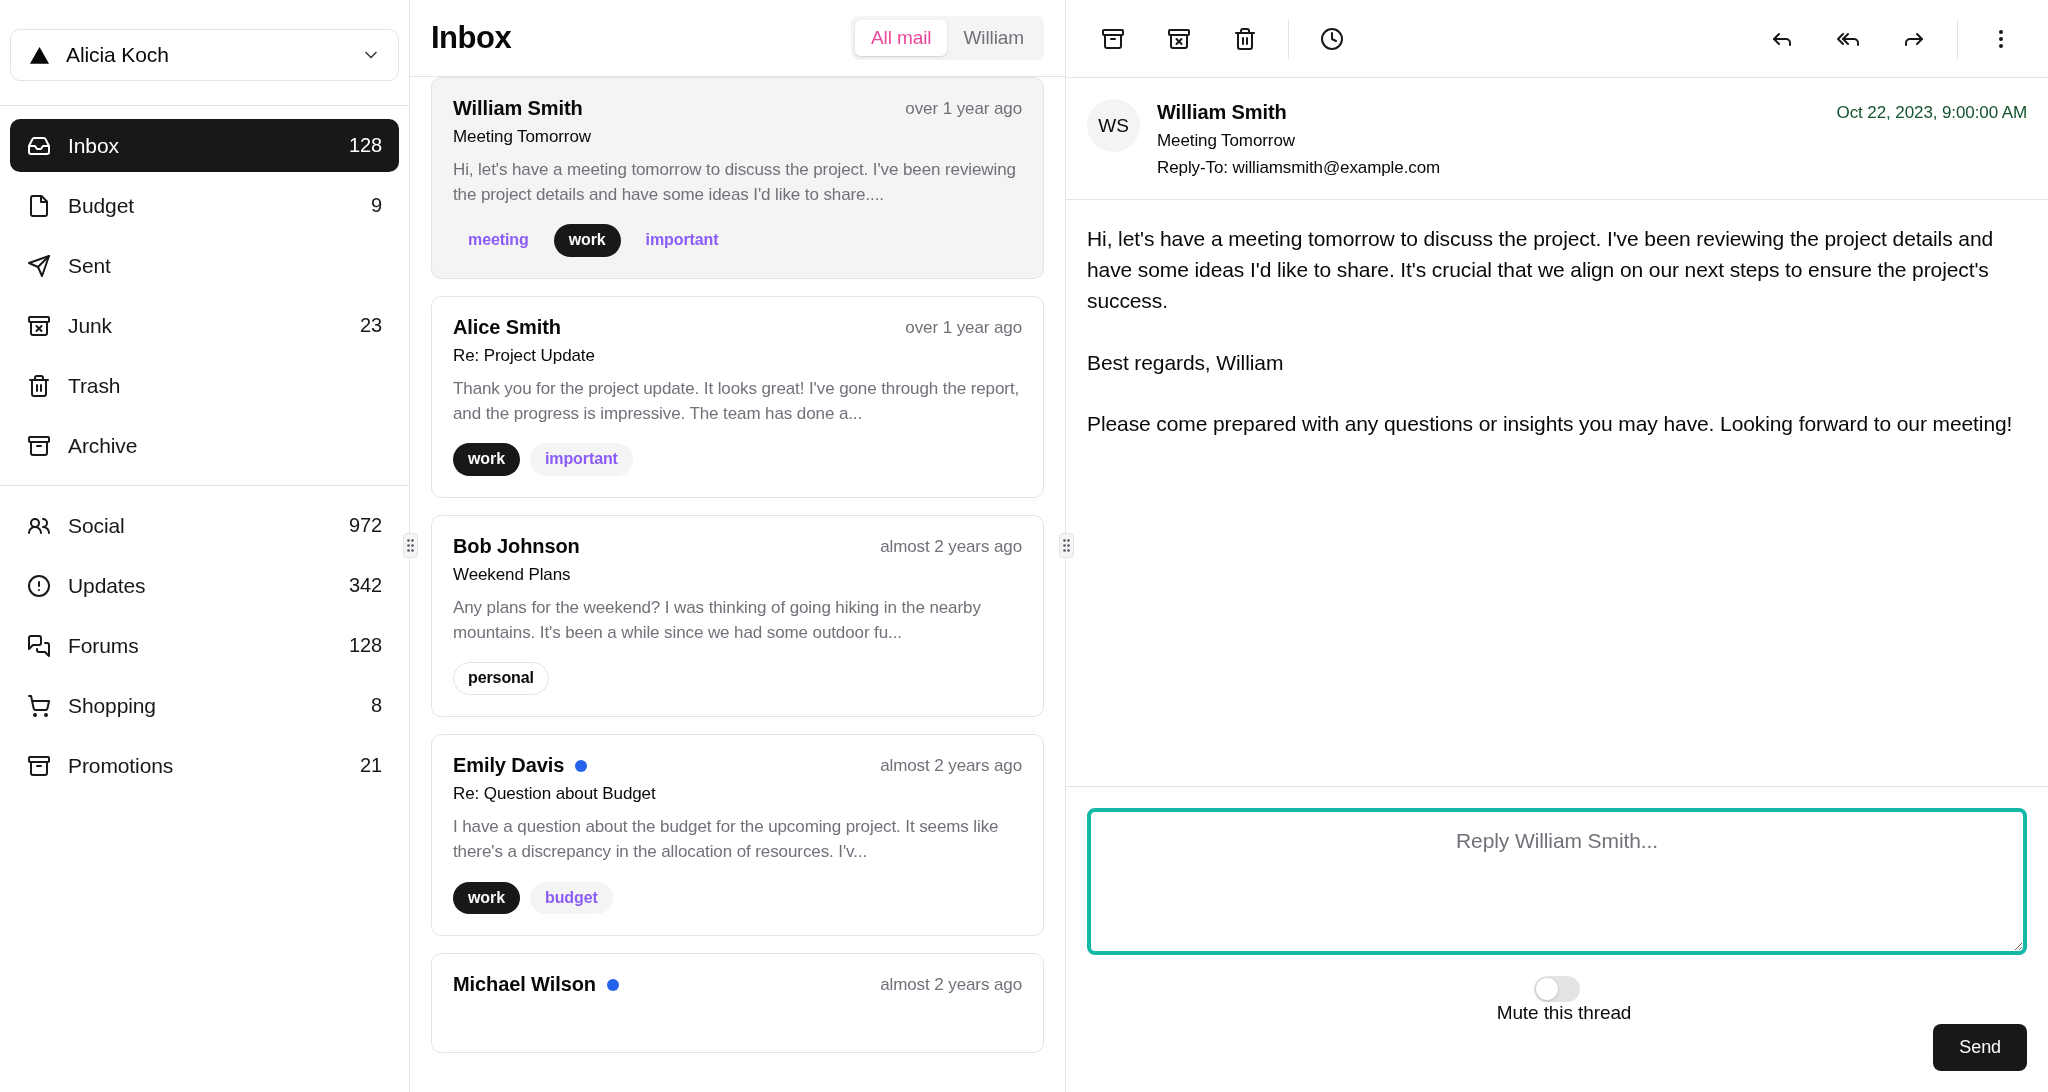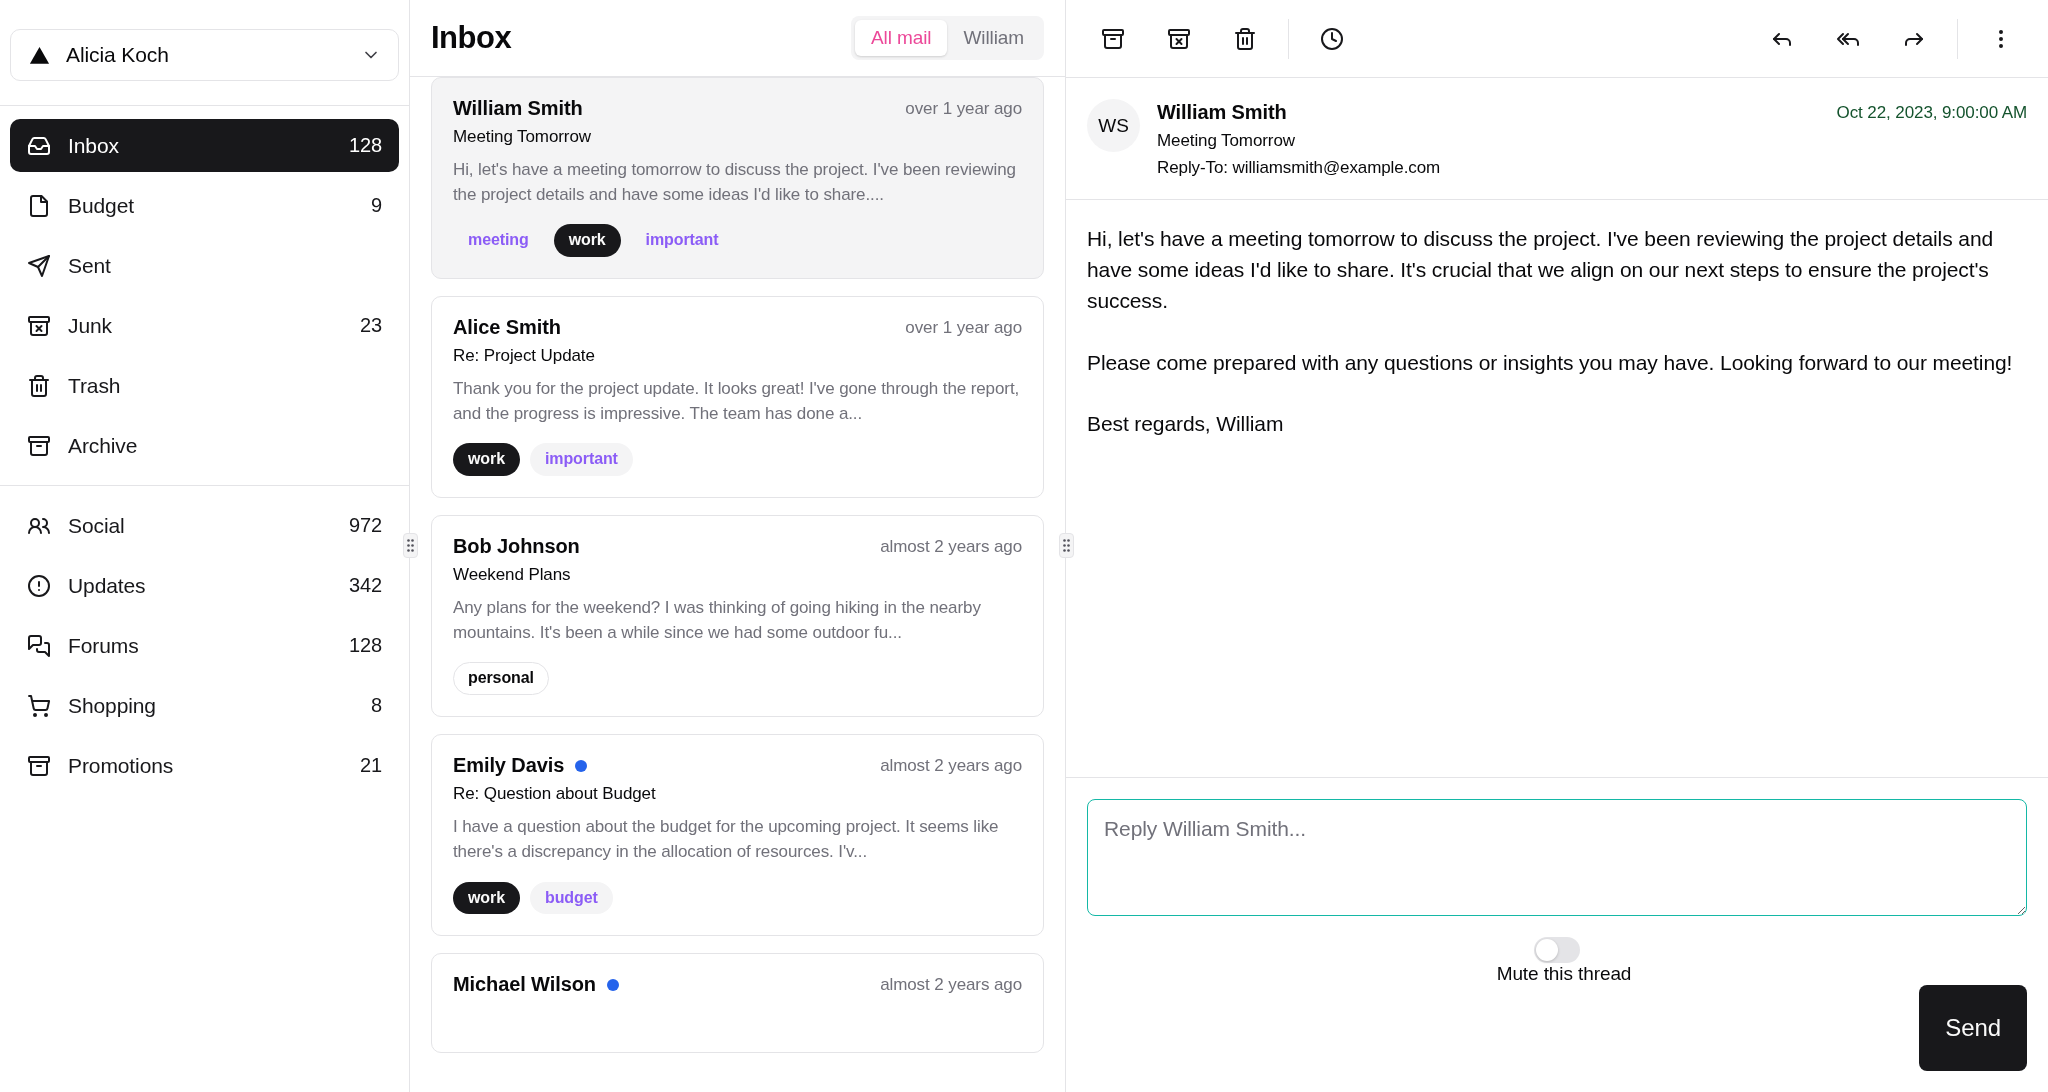--- a/index.html
+++ b/index.html
@@ -83,29 +83,29 @@
   }
   .sender-info { margin-left: 17px; display: flex; flex-direction: column; gap: 7px; padding-top: 2px; }
   .sender-name { font-size: 20px; font-weight: 600; }
   .sender-subject { font-size: 17px; }
   .sender-replyto { font-size: 17px; }
   .mail-date { margin-left: auto; font-size: 17px; color: #14532d; padding-top: 4px; }
   .mail-body { flex: 1; padding: 24px 21px; font-size: 21px; line-height: 1.47; color: #09090b; overflow: hidden; }
   .mail-body p { margin-bottom: 31px; }
   .reply-section { border-top: 1px solid #e4e4e7; padding: 21px; }
   .reply-textarea {
-    width: 100%; height: 117px; border: 1px solid #14b8a6; border-radius: 8px;
-    padding: 14px 16px; font-size: 21px; color: #09090b; resize: both; outline: none; line-height: 1.4;
+    width: 100%; height: 147px; border: 4px solid #14b8a6; border-radius: 8px;
+    padding: 14px 16px; font-size: 21px; color: #09090b; resize: both; outline: none; line-height: 1.4; text-align: center;
   }
   .reply-textarea::placeholder { color: #71717a; }
   .reply-footer { display: flex; align-items: center; margin-top: 17px; flex-direction: column; }
   .switch { width: 46px; height: 26px; border-radius: 9999px; background: #e4e4e7; position: relative; flex-shrink: 0; }
   .switch-thumb { width: 22px; height: 22px; border-radius: 50%; background: #fff; position: absolute; top: 2px; left: 2px; box-shadow: 0 1px 3px rgba(0,0,0,.2); }
   .mute-label { margin-left: 14px; font-size: 19px; }
-  .send-btn { margin-left: auto; background: #18181b; color: #fafafa; border-radius: 8px; padding: 29px 26px; font-size: 24px; font-weight: 500; }
+  .send-btn { margin-left: auto; background: #18181b; color: #fafafa; border-radius: 8px; padding: 13px 26px; font-size: 18px; font-weight: 500; }
 
   
   .grip {
     position: absolute; top: 533px; width: 15px; height: 25px; z-index: 10;
     background: #f4f4f5; border: 1px solid #e4e4e7; border-radius: 4px;
     display: flex; align-items: center; justify-content: center; color: #3f3f46;
   }
   .grip-1 { left: 403px; }
   .grip-2 { left: 1059px; }
 </style>
@@ -447,22 +447,22 @@
     <div class="sender-info">
       <div class="sender-name">William Smith</div>
       <div class="sender-subject">Meeting Tomorrow</div>
       <div class="sender-replyto">Reply-To: williamsmith@example.com</div>
     </div>
     <div class="mail-date">Oct 22, 2023, 9:00:00 AM</div>
   </div>
 
   <div class="mail-body">
     <p>Hi, let's have a meeting tomorrow to discuss the project. I've been reviewing the project details and have some ideas I'd like to share. It's crucial that we align on our next steps to ensure the project's success.</p>
+    <p>Best regards, William</p>
     <p>Please come prepared with any questions or insights you may have. Looking forward to our meeting!</p>
-    <p>Best regards, William</p>
   </div>
 
   <div class="reply-section">
     <textarea class="reply-textarea" placeholder="Reply William Smith..." style=""></textarea>
     <div class="reply-footer">
       <button class="switch">
         <span class="switch-thumb"></span>
       </button>
       <span class="mute-label">Mute this thread</span>
       <button class="send-btn">Send</button>

